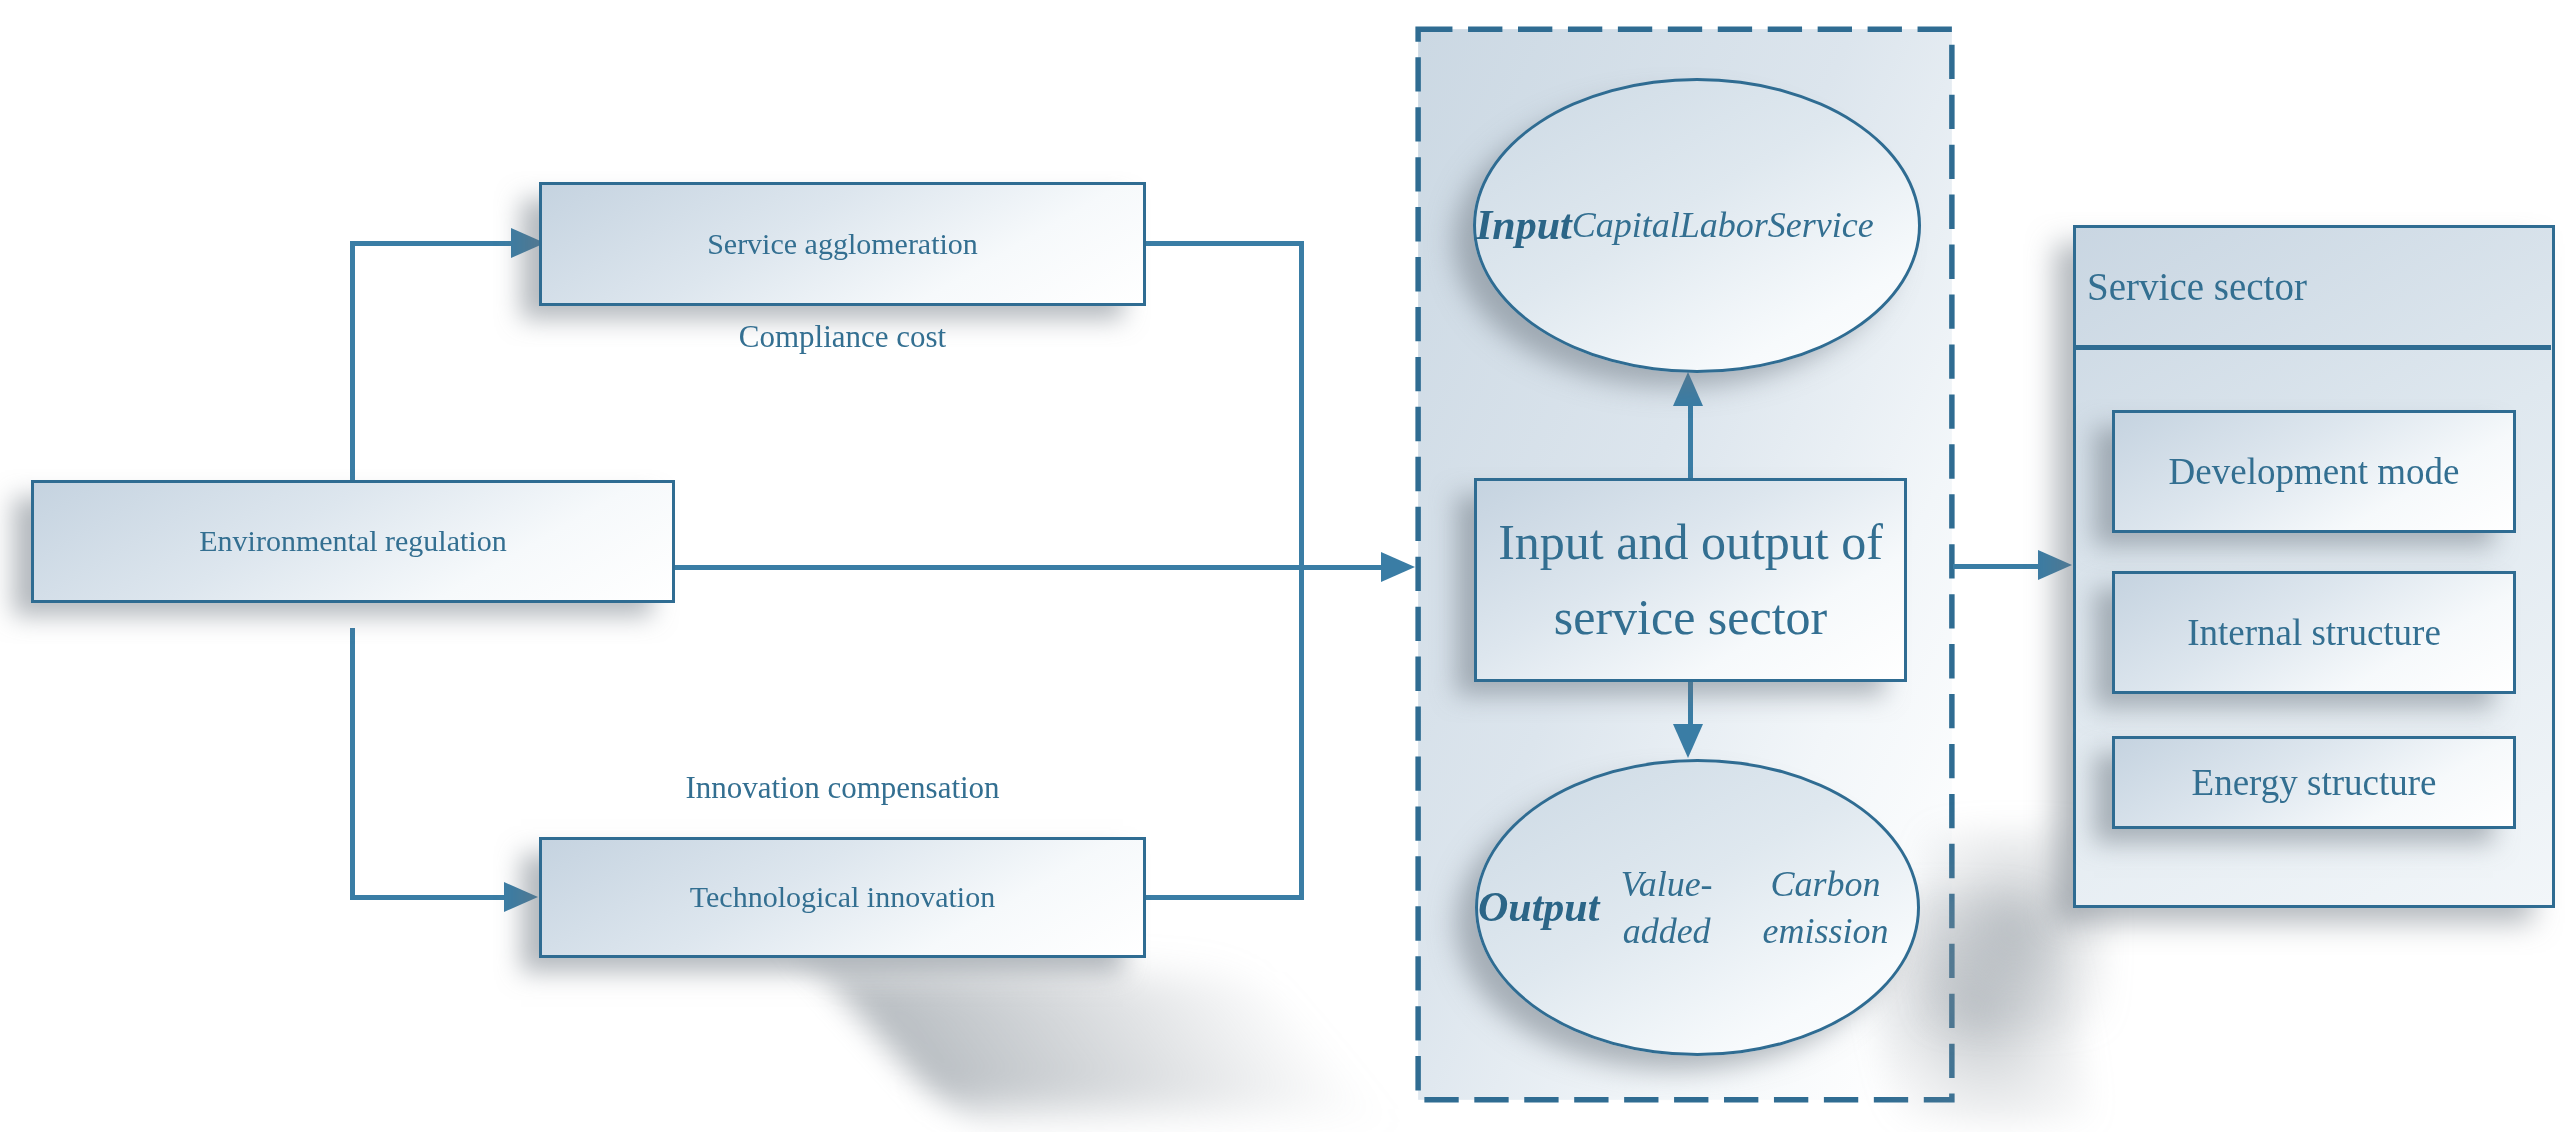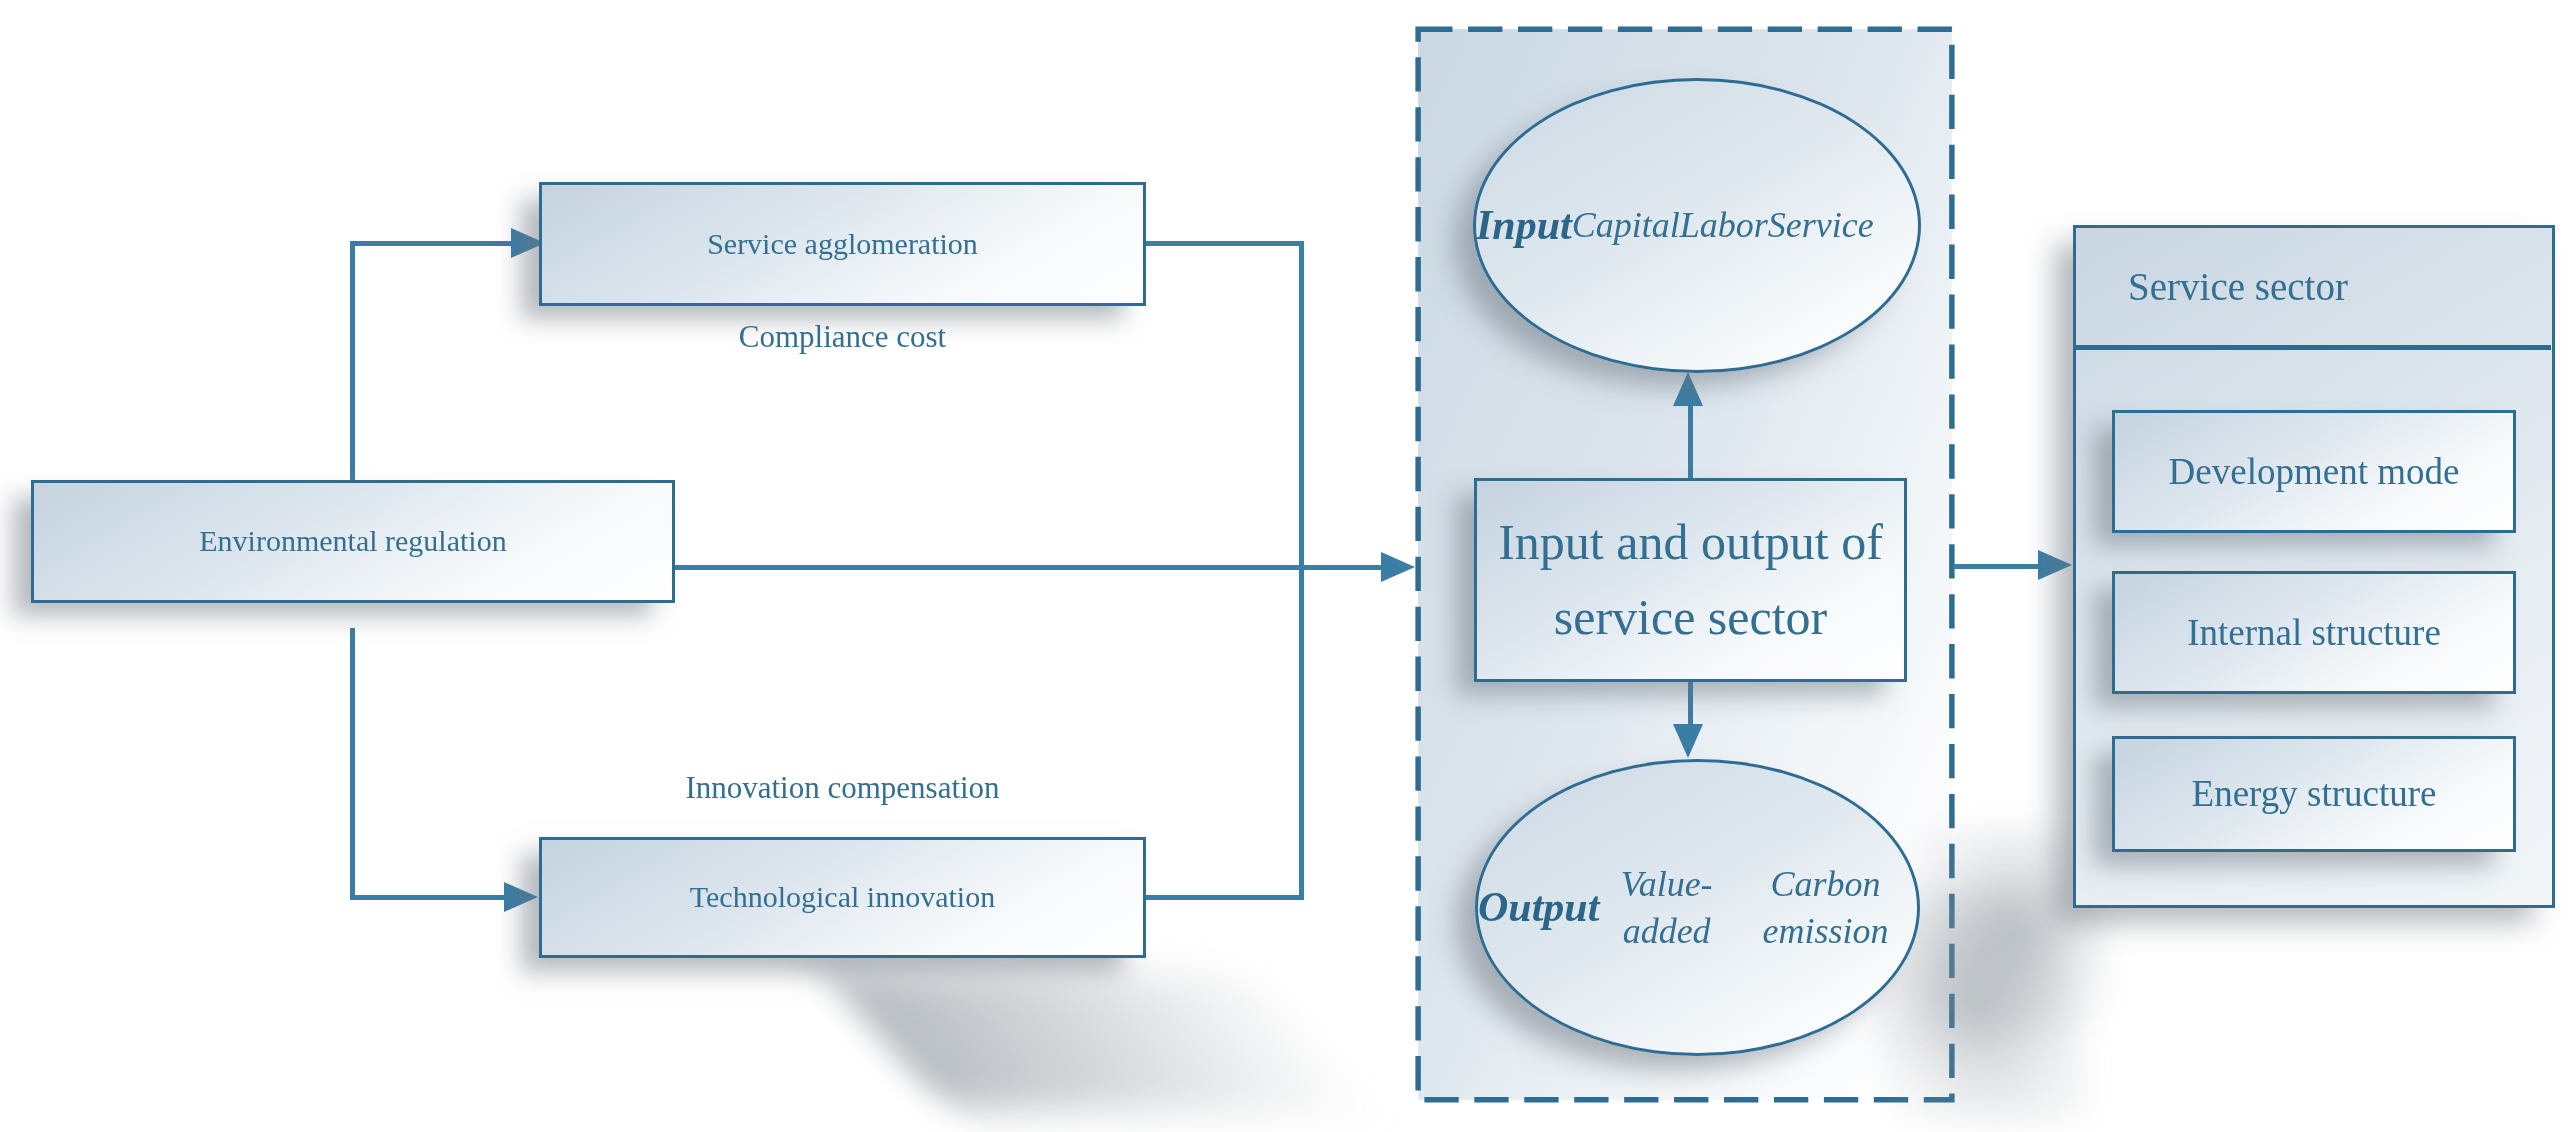--- a/index.html
+++ b/index.html
@@ -54,21 +54,21 @@
   .ah.down   { border-left: 15.6px solid transparent; border-right: 15.6px solid transparent; border-top: 34px solid #3a7da5; }
   .panel {
     position: absolute;
     box-sizing: border-box;
     border: 3.9px solid #2f6c92;
     background: linear-gradient(150deg, #c9d6e2 0%, #dfe8ef 45%, #f2f6f9 100%);
     box-shadow: -20px 17px 26.5px -1.6px rgba(105,115,126,0.5);
   }
   .panel-header {
     position: absolute;
-    left: 1997px; top: 225px; width: 482px; height: 123px;
+    left: 1956px; top: 225px; width: 482px; height: 123px;
     display: flex; align-items: center; justify-content: center;
     color: #336f91; font-size: 39px;
   }
   .divider { position: absolute; background: #2f6c92; }
   .shadow-diag {
     position: absolute;
     background: linear-gradient(100deg, rgba(118,128,137,0.55) 0%, rgba(140,148,156,0.30) 55%, rgba(160,166,172,0) 100%);
     filter: blur(19px);
   }
   .shadow-blob {
@@ -160,18 +160,18 @@
     <span>Service sector</span>
   </div>
   <div class="divider" style="left:2076px; top:345px; width:475px; height:4.7px;"></div>
 
   <div class="box" style="left:2112px; top:571px; width:404px; height:123px; font-size:37px;">
     <span>Internal structure</span>
   </div>
   <div class="box" style="left:2112px; top:410px; width:404px; height:123px; font-size:37px; line-height:1.4;">
     <span>Development mode</span>
   </div>
-  <div class="box" style="left:2112px; top:736px; width:404px; height:116px; font-size:37px;">
+  <div class="box" style="left:2112px; top:736px; width:404px; height:93px; font-size:37px;">
     <span>Energy structure</span>
   </div>
 
 </div>
 
 
 </body></html>

